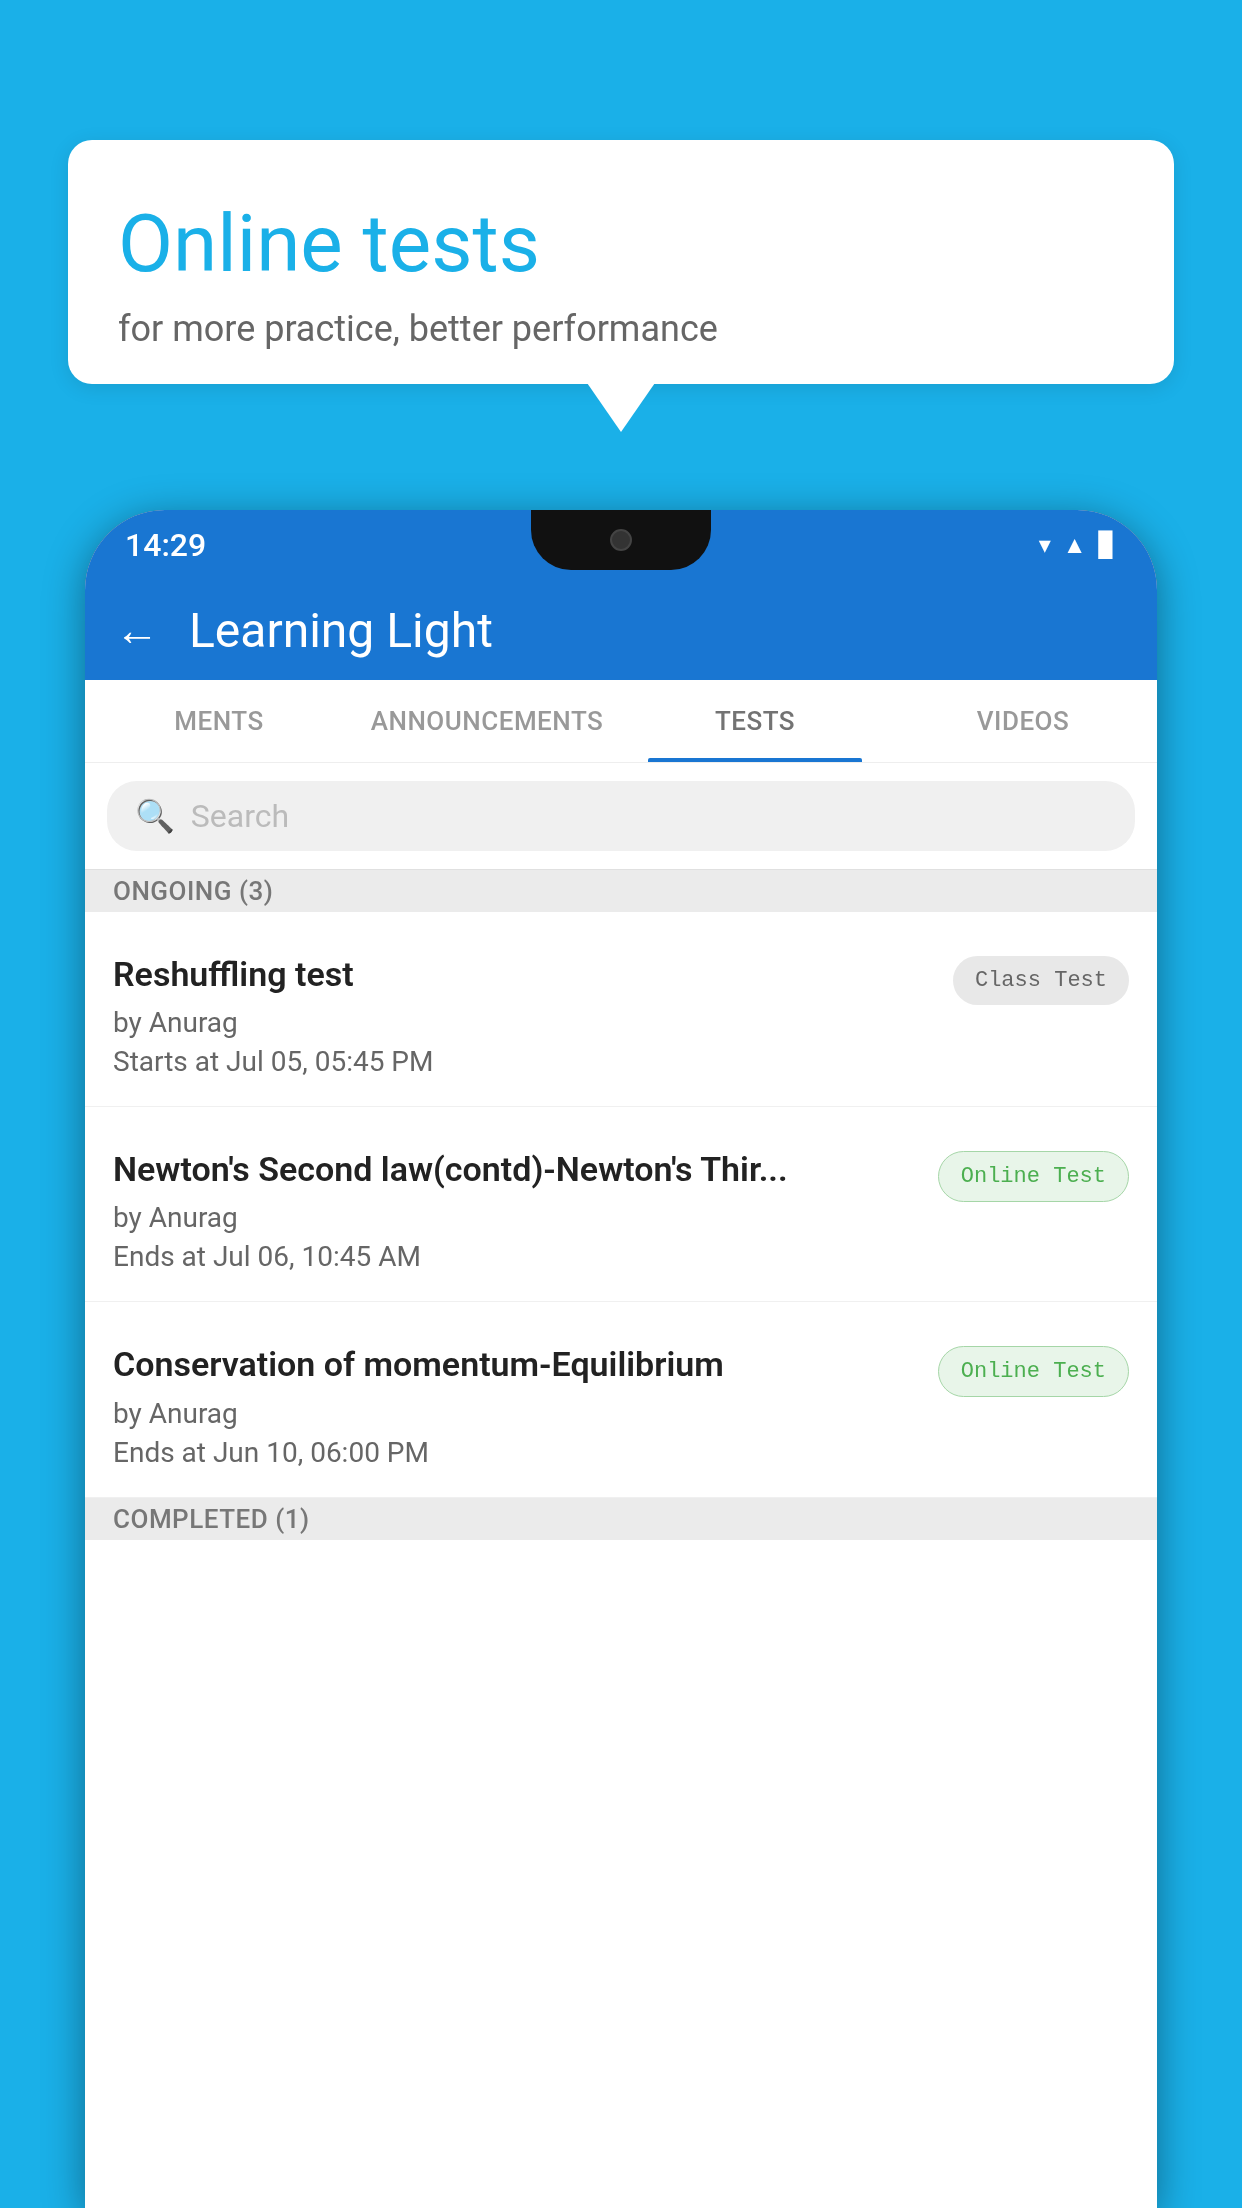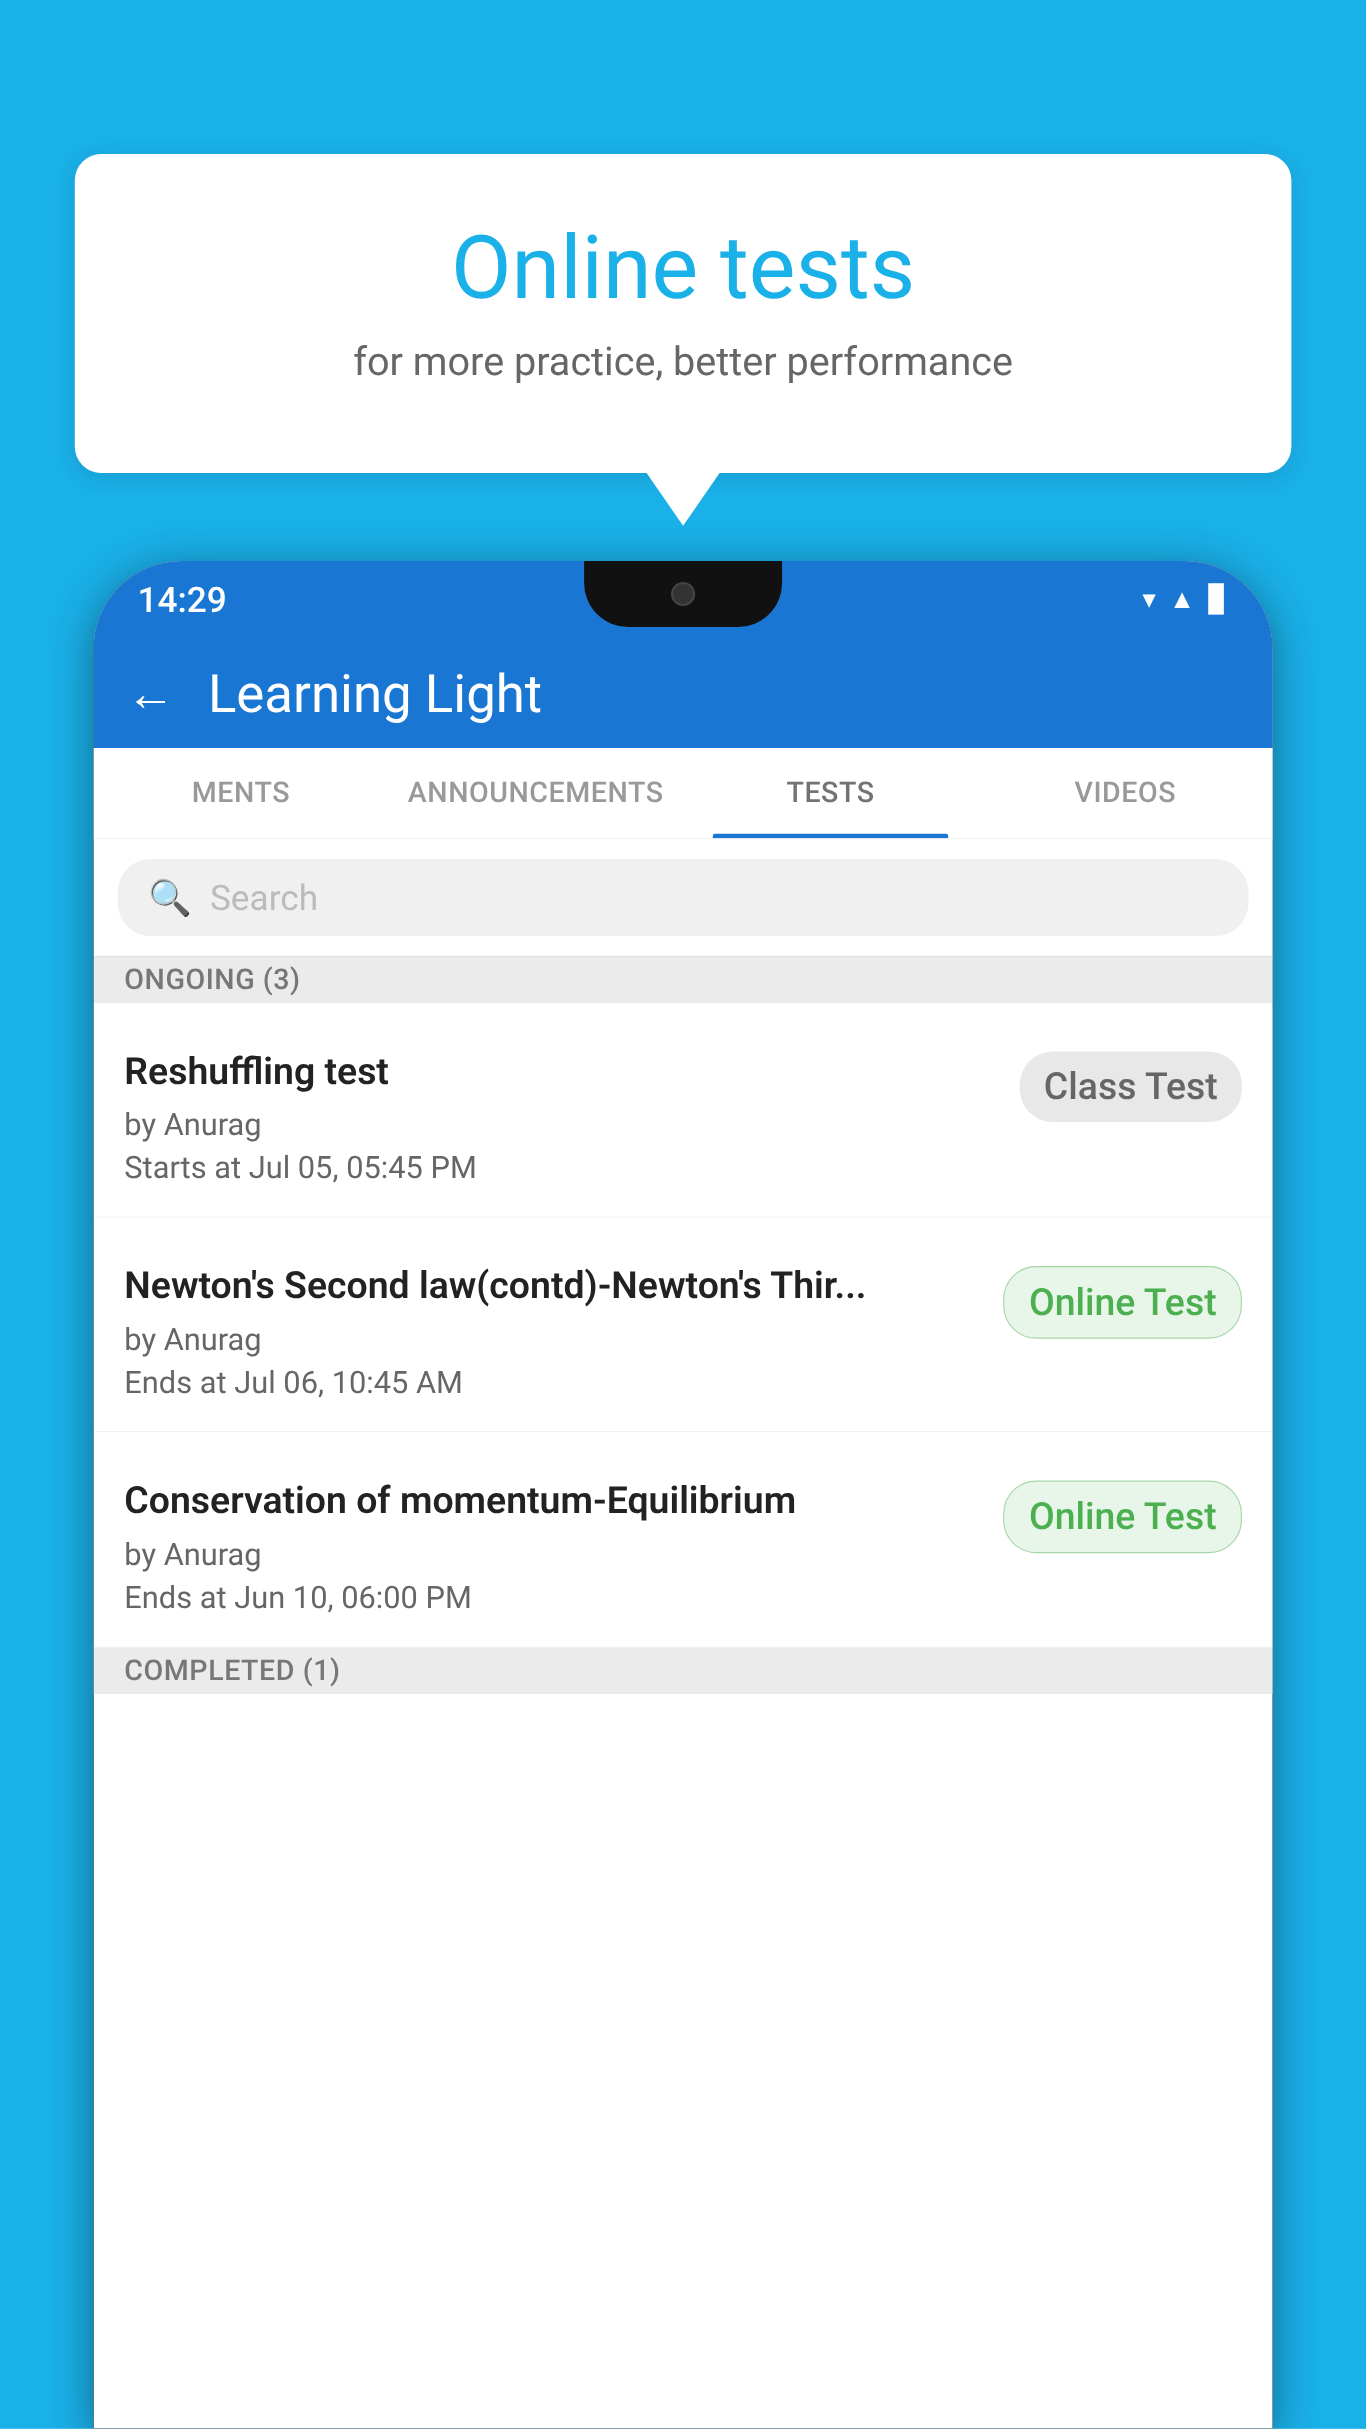--- a/index.html
+++ b/index.html
@@ -15,22 +15,21 @@
     }
 
     
     .speech-bubble {
       position: absolute;
       top: 140px;
       left: 68px;
       right: 68px;
       background: white;
       border-radius: 24px;
-      padding: 60px 50px 80px;
-      text-align: center;
+      padding: 60px 50px 34px;
       box-shadow: 0 4px 20px rgba(0,0,0,0.1);
     }
     .speech-bubble::after {
       content: '';
       position: absolute;
       bottom: -48px;
       left: 50%;
       transform: translateX(-50%);
       width: 0;
       height: 0;
@@ -221,25 +220,26 @@
       color: #666;
       margin-bottom: 6px;
     }
     .test-date {
       font-size: 28px;
       color: #666;
     }
     .test-badge {
       border-radius: 30px;
       padding: 12px 22px;
-      font-size: 34px;
+      font-size: 22px;
       font-weight: 500;
       white-space: nowrap;
       flex-shrink: 0;
       margin-top: 4px;
+      font-family: Liberation Mono, monospace;
     }
     .badge-class {
       background: #e8e8e8;
       color: #666;
     }
     .badge-online {
       background: #e8f5e9;
       color: #4caf50;
       border: 1.5px solid #a5d6a7;
     }

